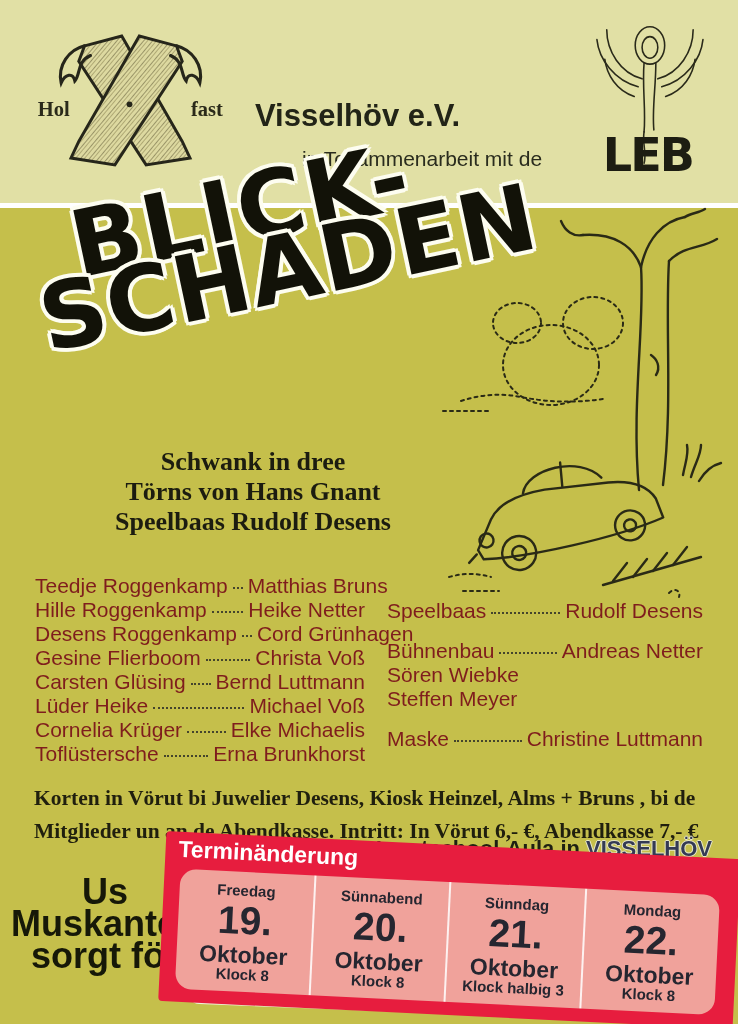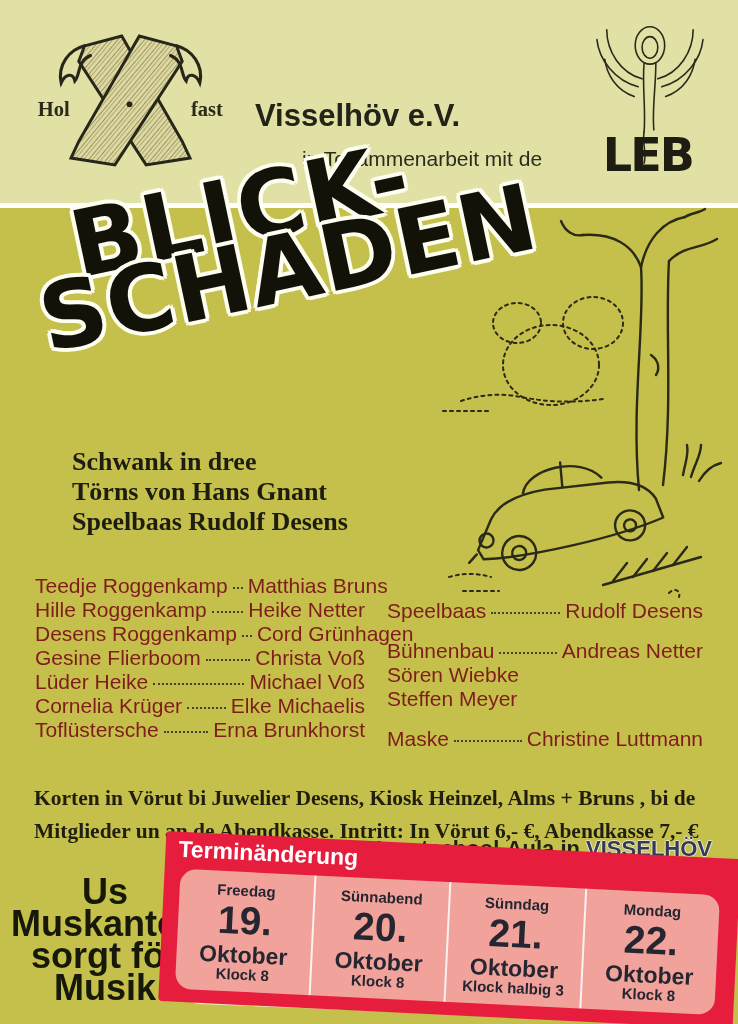--- a/index.html
+++ b/index.html
@@ -35,21 +35,21 @@
       -3px -3px 0 #fdfdf0, 3px 3px 0 #fdfdf0, -3px 3px 0 #fdfdf0, 3px -3px 0 #fdfdf0;
   }
   .title-line1{font-size:92px;margin-left:46px;letter-spacing:2px;}
   .title-line2{font-size:92px;margin-top:-26px;letter-spacing:1px;}
   
   .illu{position:absolute;left:433px;top:205px;z-index:1;}
   
   .subtitle{
     position:absolute;left:72px;top:447px;width:362px;
     font-family:"Liberation Serif",serif;font-weight:bold;
-    font-size:26px;line-height:30px;color:#1c1c10;text-align:left;z-index:3;
+    font-size:26px;line-height:30px;color:#1c1c10;text-align:center;z-index:3;
   }
   
   .cast{
     position:absolute;left:35px;top:574px;width:668px;display:flex;z-index:2;
     color:#7f1d1d;font-size:21px;
   }
   .cast-left{width:330px;}
   .cast-right{width:316px;margin-left:22px;padding-top:25px;}
   .crow{display:flex;align-items:baseline;height:24px;white-space:nowrap;}
   .crow .lead{flex:1;border-bottom:2px dotted #45452c;margin:0 5px;transform:translateY(-4px);min-width:10px;}
@@ -227,20 +227,25 @@
           <span>Desens Roggenkamp</span>
           <span class="lead"></span>
           <span class="actor">Cord Grünhagen</span>
         </div>
       <div class="crow">
           <span>Gesine Flierboom</span>
           <span class="lead"></span>
           <span class="actor">Christa Voß</span>
         </div>
       <div class="crow">
+          <span>Carsten Glüsing</span>
+          <span class="lead"></span>
+          <span class="actor">Bernd Luttmann</span>
+        </div>
+      <div class="crow">
           <span>Lüder Heike</span>
           <span class="lead"></span>
           <span class="actor">Michael Voß</span>
         </div>
       <div class="crow">
           <span>Cornelia Krüger</span>
           <span class="lead"></span>
           <span class="actor">Elke Michaelis</span>
         </div>
       <div class="crow">
@@ -281,21 +286,20 @@
 
   <div class="venue">
     <span>Wi speelt in de Hauptschool-Aula in</span>
     <span class="city">VISSELHÖV</span>
   </div>
 
   <div class="music">
     <div>Us</div>
     <div>Muskanten</div>
     <div>sorgt för</div>
-    <div>Musik</div>
   </div>
 
   <div class="underlay"></div>
 
   <div class="sticker">
     <div class="sticker-label">Terminänderung</div>
     <div class="date-panel">
       <div class="date-cell">
         <span class="d-day">Freedag</span>
         <span class="d-num">19.</span>

